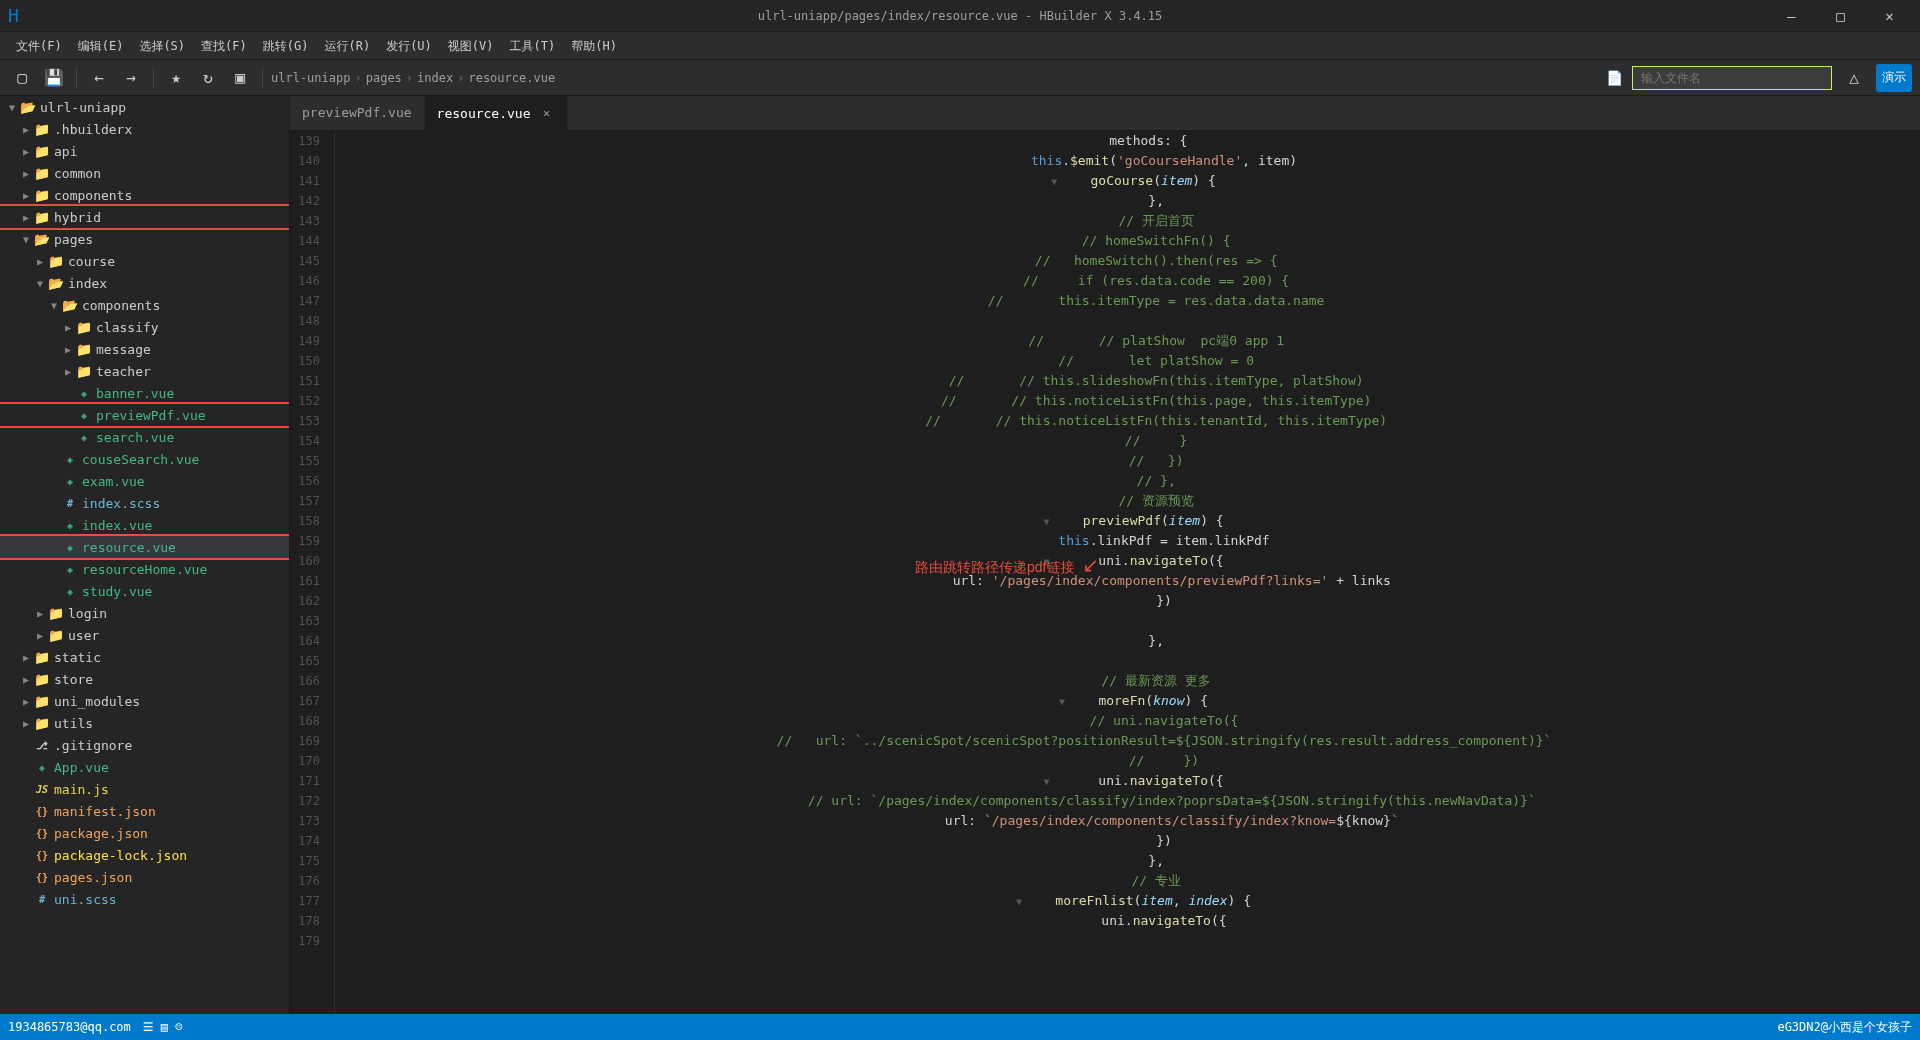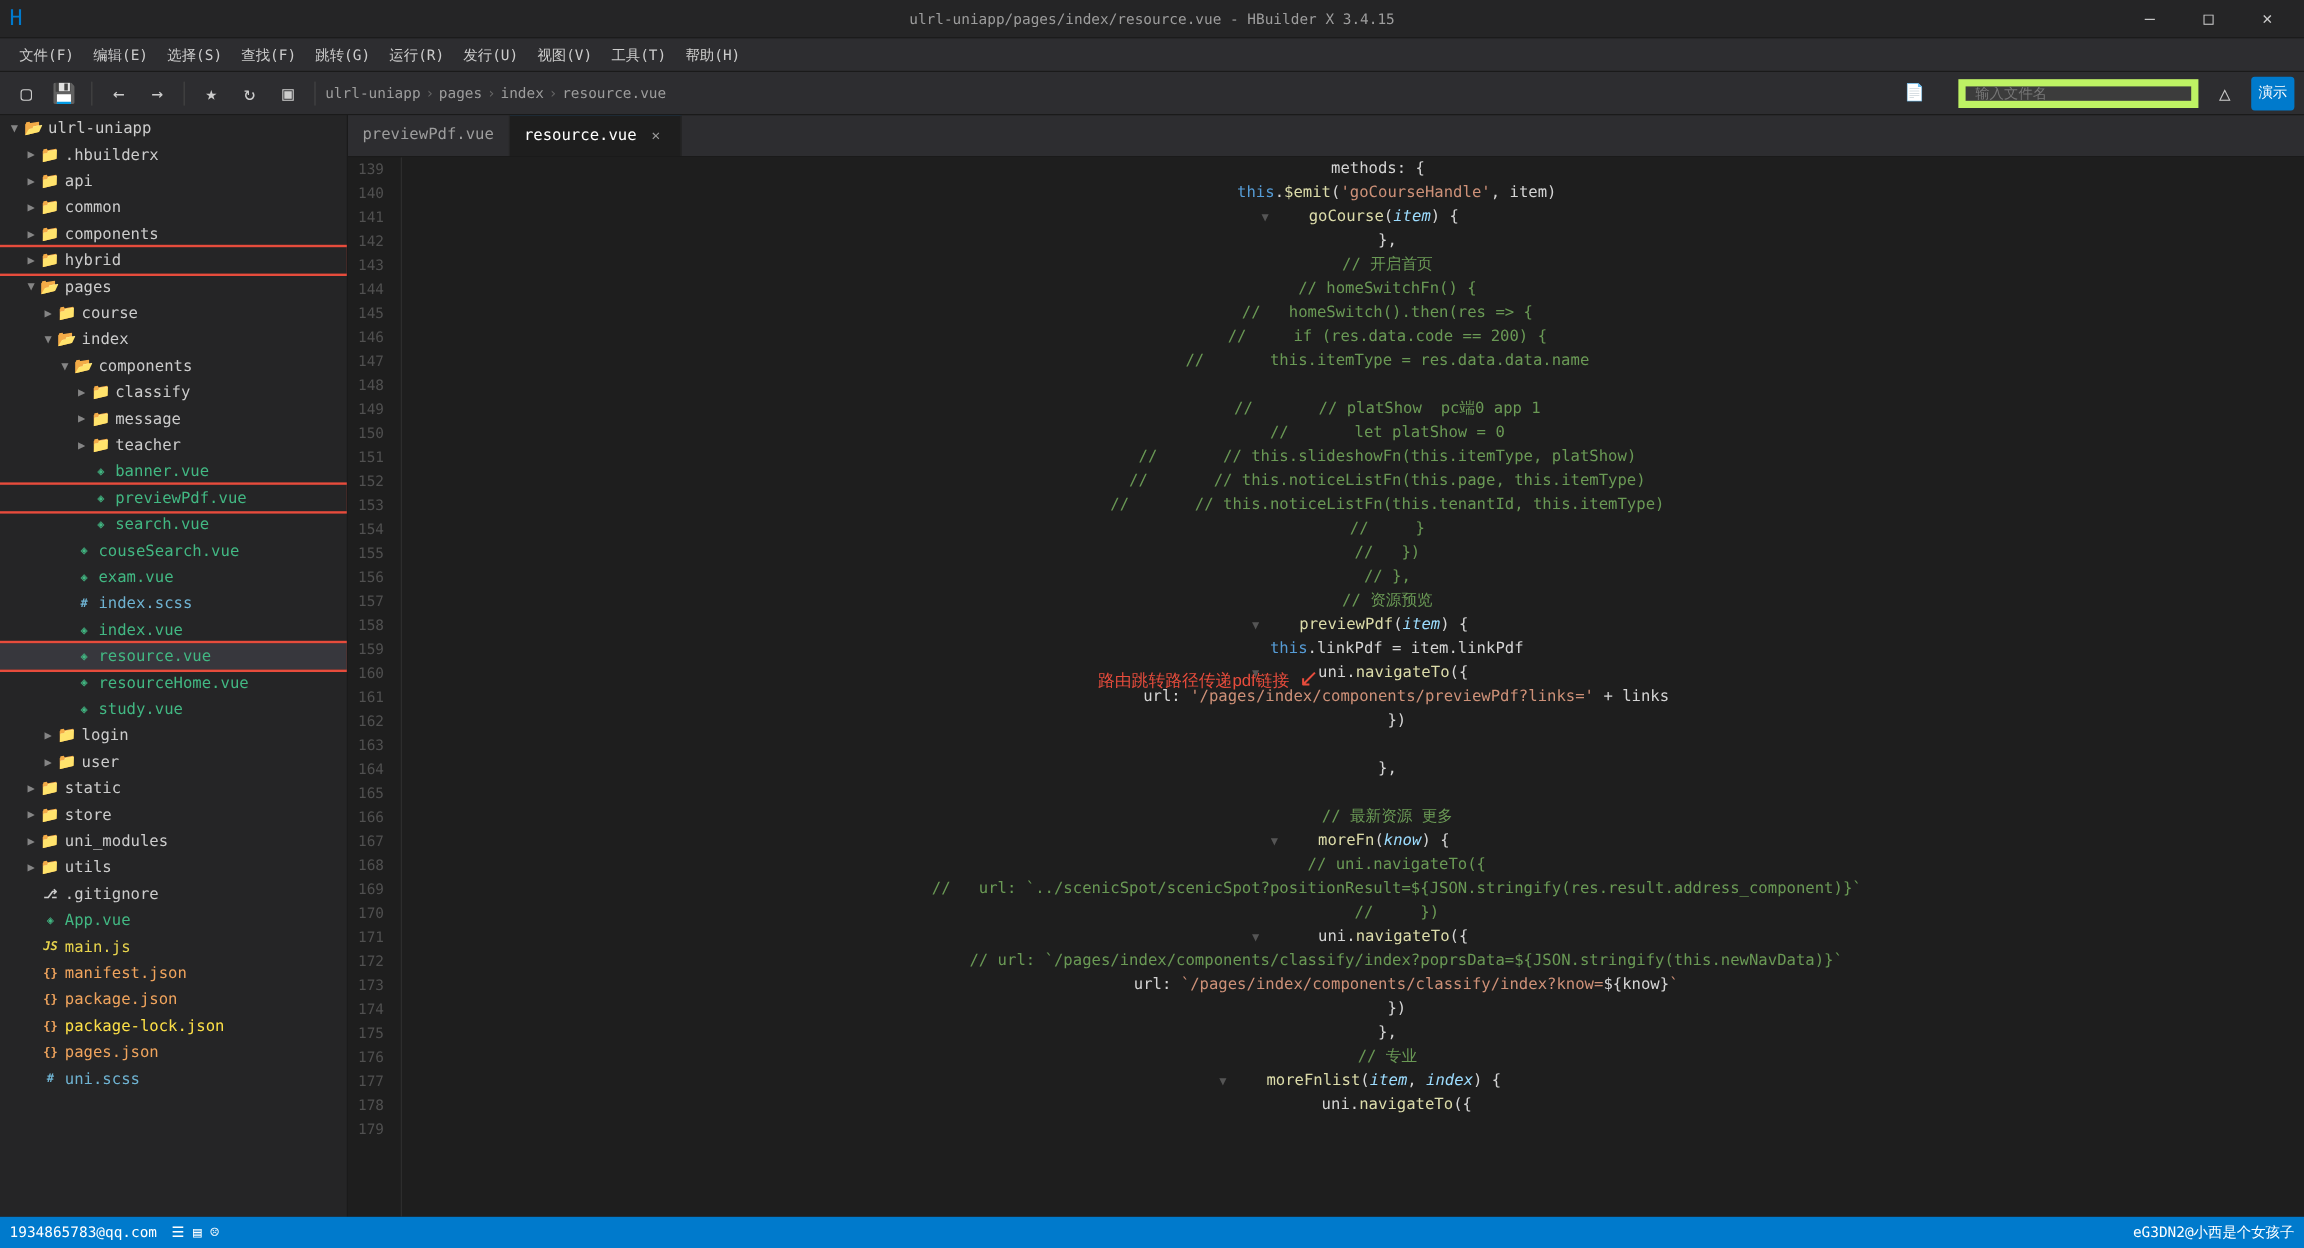--- a/index.html
+++ b/index.html
@@ -113,28 +113,27 @@
 
     
     #toolbar-search {
       margin-left: auto;
       display: flex;
       align-items: center;
       gap: 8px;
     }
     #toolbar-search input {
       background: #3c3c3c;
-      border: 6px solid #bef264;
+      border: 1px solid #bef264;
       color: #ccc;
       padding: 2px 8px;
       font-size: 12px;
       width: 200px;
       height: 24px;
       outline: none;
-      margin-left: 20px;
     }
     .toolbar-search-icon { color: #999; font-size: 14px; }
 
     
     #main {
       display: flex;
       height: calc(1040px - 32px - 28px - 36px - 26px);
     }
 
     

